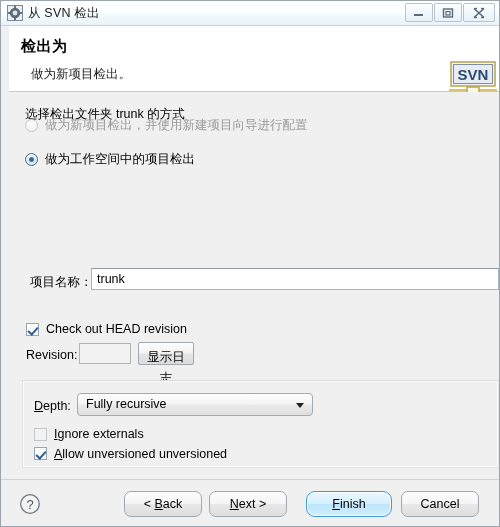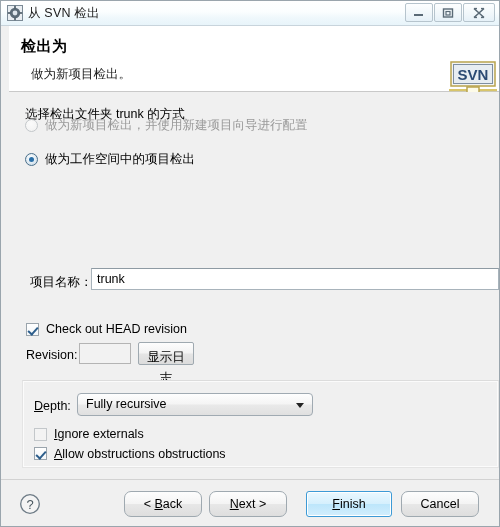--- a/index.html
+++ b/index.html
@@ -293,21 +293,21 @@
     font-size: 12.5px;
     color: #000;
     cursor: default;
     padding: 0;
   }
   #btn-back   { left: 123px;  width: 78px; }
   #btn-next   { left: 208px;  width: 78px; }
   #btn-finish {
     left: 305px; width: 86px;
     border: 1px solid #3c9ad6;
-    border-radius: 3px;
+    border-radius: 9px;
     background: linear-gradient(to bottom, #eaf8ff 0%, #d6f0fd 48%, #bde6fb 52%, #d2eefd 100%);
     box-shadow: inset 0 0 0 1px #ffffff;
   }
   #btn-cancel { left: 400px; width: 78px; }
 </style>
 </head>
 <body>
 
 <div id="window">
 
@@ -394,21 +394,21 @@
       <span class="arrow"></span>
     </div>
 
     <div id="chk-ignore-row">
       <span class="cb off"></span>
       <span class="cb-label"><span class="mn">I</span><span>gnore externals</span></span>
     </div>
 
     <div id="chk-allow-row">
       <span class="cb on"></span>
-      <span class="cb-label"><span class="mn">A</span><span>llow obstructions obstructions</span></span>
+      <span class="cb-label"><span class="mn">A</span><span>llow unversioned unversioned</span></span>
     </div>
 
   </div>
 
   <div id="footer">
     <span id="help-icon">
       <svg width="22" height="22" viewBox="0 0 22 22">
         <circle cx="11" cy="11" r="9.3" fill="#f4f4f4" stroke="#6d7b86" stroke-width="1.3"></circle>
         <text x="11" y="15.8" font-family="Liberation Sans, sans-serif" font-size="13" fill="#49575f" text-anchor="middle">?</text>
       </svg>

